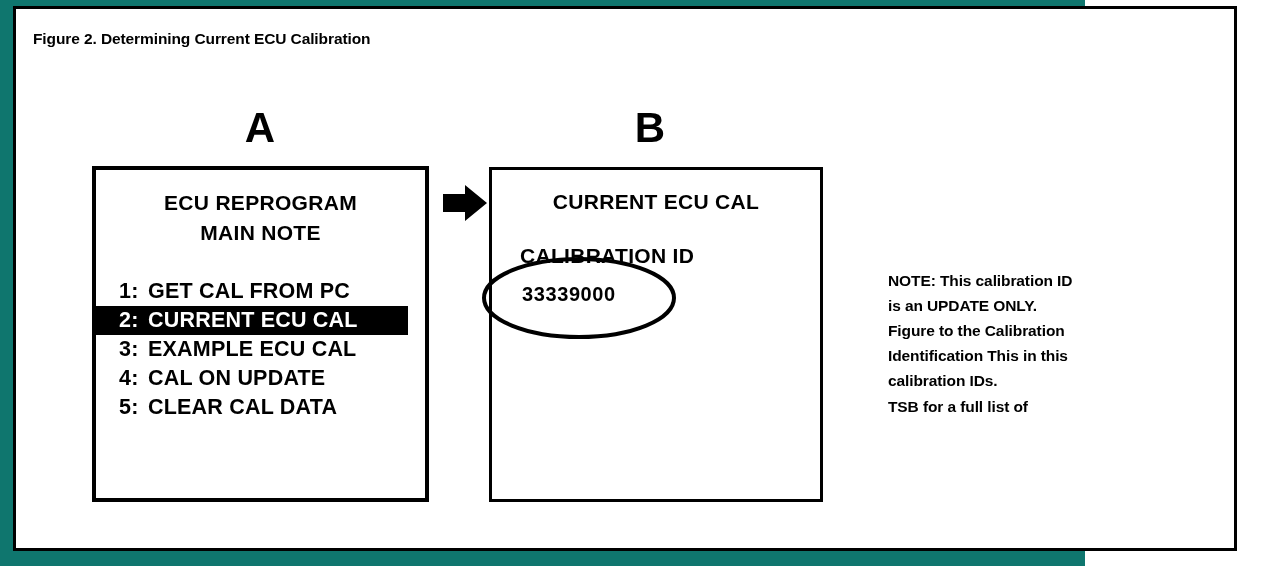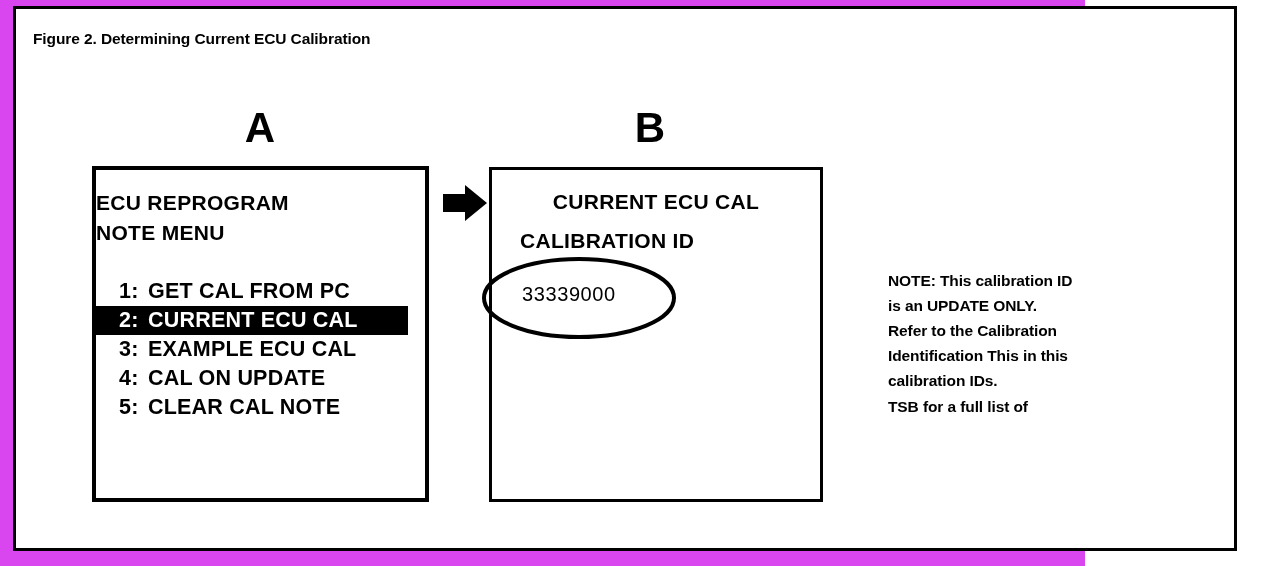--- a/index.html
+++ b/index.html
@@ -12,21 +12,21 @@
     height: 566px;
     font-family: "Liberation Sans", sans-serif;
     color: #000000;
     overflow: hidden;
   }
 
   #figure-root {
     position: relative;
     width: 1085px;
     height: 566px;
-    background: #d946ef;
+    background: #0f766e;
   }
 
   
   .figure-frame {
     position: absolute;
     left: 13px;
     top: 6px;
     width: 1224px;
     height: 545px;
     border: 3px solid #000000;
@@ -76,20 +76,21 @@
     height: 335px;
     border: 3px solid #000000;
   }
 
   
   .panel-a-header {
     position: absolute;
     left: 0;
     top: 18px;
     width: 100%;
+    text-align: center;
     font-size: 21px;
     font-weight: bold;
     line-height: 1.42;
     letter-spacing: 0.3px;
   }
   .panel-a-header .hdr-line { display: block; }
 
   
   .menu-list {
     position: absolute;
@@ -127,32 +128,32 @@
     top: 20px;
     width: 100%;
     text-align: center;
     font-size: 21px;
     font-weight: bold;
     letter-spacing: 0.3px;
   }
   .panel-b-sub {
     position: absolute;
     left: 28px;
-    top: 59px;
+    top: 74px;
     font-size: 21px;
     font-weight: bold;
     letter-spacing: 0.3px;
     text-align: center;
   }
   .panel-b-value {
     position: absolute;
     left: 30px;
     top: 113px;
     font-size: 20px;
-    font-weight: normal;
+    font-weight: bold;
     letter-spacing: 0.6px;
   }
 
   
   #ellipse-callout {
     position: absolute;
     left: 481px;
     top: 257px;
     width: 196px;
     height: 82px;
@@ -189,21 +190,21 @@
   <div class="figure-frame"></div>
 
   <div class="figure-caption">Figure 2. Determining Current ECU Calibration</div>
 
   <div class="panel-letter" id="letter-a">A</div>
 
   <div class="screen-panel" id="panel-a">
 
     <div class="panel-a-header">
       <span class="hdr-line">ECU REPROGRAM</span>
-      <span class="hdr-line">NOTE MENU</span>
+      <span class="hdr-line">MAIN NOTE</span>
     </div>
 
     <div class="menu-list">
 
       <div class="menu-item">
         <span class="mi-num">1:</span>
         <span class="mi-label">GET CAL FROM PC</span>
       </div>
 
       <div class="menu-item selected">
@@ -216,21 +217,21 @@
         <span class="mi-label">EXAMPLE ECU CAL</span>
       </div>
 
       <div class="menu-item">
         <span class="mi-num">4:</span>
         <span class="mi-label">CAL ON UPDATE</span>
       </div>
 
       <div class="menu-item">
         <span class="mi-num">5:</span>
-        <span class="mi-label">CLEAR CAL NOTE</span>
+        <span class="mi-label">CLEAR CAL DATA</span>
       </div>
 
     </div>
   </div>
 
   <svg id="flow-arrow" viewBox="0 0 50 40">
     <polygon points="3,11 25,11 25,2 47,20 25,38 25,29 3,29" fill="#000000"></polygon>
   </svg>
 
   <div class="panel-letter" id="letter-b">B</div>
@@ -244,19 +245,19 @@
     <div class="panel-b-value">33339000</div>
   </div>
 
   <svg id="ellipse-callout" viewBox="0 0 196 82">
     <ellipse cx="98" cy="41" rx="95" ry="39" fill="none" stroke="#000000" stroke-width="4"></ellipse>
   </svg>
 
   <div class="note-block">
     <span class="note-line">NOTE: This calibration ID</span>
     <span class="note-line">is an UPDATE ONLY.</span>
-    <span class="note-line">Refer to the Calibration</span>
+    <span class="note-line">Figure to the Calibration</span>
     <span class="note-line">Identification This in this</span>
     <span class="note-line">calibration IDs.</span>
     <span class="note-line">TSB for a full list of</span>
   </div>
 
 </div>
 
 </body></html>

